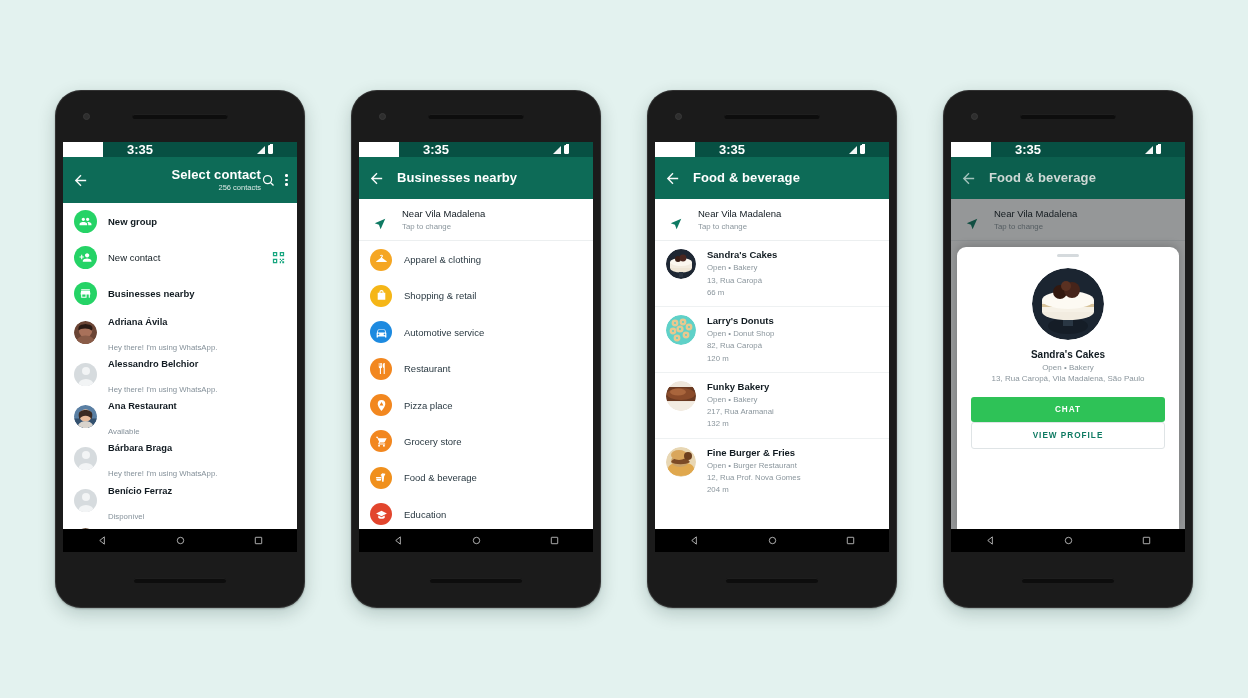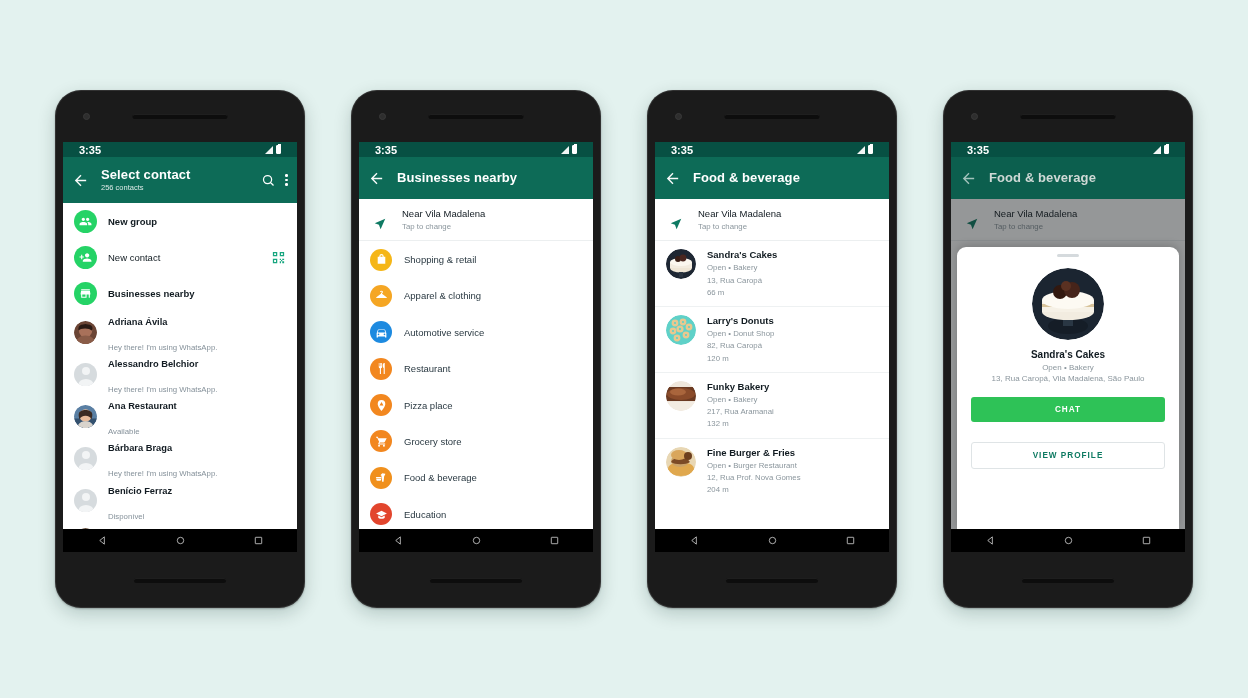--- a/index.html
+++ b/index.html
@@ -66,39 +66,40 @@
     flex-direction: column;
   }
 
   
   .statusbar {
     height: 15px;
     background: #075043;
     color: #fff;
     display: flex; align-items: center;
     justify-content: space-between;
-    padding: 0 16px;
-    font-size: 11px;
+    padding: 0 24px;
+    font-size: 13px;
     font-weight: bold;
     flex: 0 0 auto;
+    margin-left: 40px;
   }
   .status-icons { display:flex; align-items:center; gap:3px; }
   .sig { width: 0; height: 0; border-left: 8px solid transparent; border-bottom: 8px solid #fff; opacity:.95; }
   .bat { width: 5px; height: 9px; border:1px solid #fff; border-radius:1px; position:relative; background:#fff; }
   .bat::after { content:""; position:absolute; top:-2px; left:1px; width:3px; height:1.5px; background:#fff; }
 
   
   .appbar {
     background: #0d6b57;
     color: #fff;
     display: flex; align-items: center;
     padding: 0 9px;
     flex: 0 0 auto;
   }
-  .appbar.tall { height: 46px; }
+  .appbar.tall { height: 46px; text-align: right; }
   .appbar.short { height: 42px; }
   .appbar.dim { background:#0c5f4e; }
   .back-arrow {
     width: 17px; height: 17px; flex: 0 0 auto;
     margin-right: 12px; opacity:.97;
   }
   .appbar-titles { flex: 1 1 auto; min-width: 0; }
   .appbar-title { font-size: 13px; font-weight: bold; letter-spacing:.1px; line-height: 1.15; }
   .appbar-sub { font-size: 7.5px; opacity: .85; margin-top: 1px; }
   .appbar.dim .appbar-title { color: #cfd9d6; font-weight: bold; }
@@ -180,21 +181,21 @@
   .sheet-desc { font-size:8.2px; color:#3b4a54; line-height:1.55; text-align:left; align-self:stretch; margin-top:11px; }
   .btn-chat {
     align-self:stretch; margin-top:14px;
     background:#2ec257; color:#fff;
     font-size:8.2px; font-weight:bold; letter-spacing:1px;
     padding: 8px 0; border-radius:3px; border:0;
     font-family:"Liberation Sans", sans-serif;
     cursor:pointer;
   }
   .btn-prof {
-    align-self:stretch; margin-top:20px;
+    align-self:stretch; margin-top:0;
     background:#fff; color:#0e7a62;
     font-size:8.2px; font-weight:bold; letter-spacing:1px;
     padding: 8px 12px; border-radius:3px;
     border:1px solid #dfe4e6;
     font-family:"Liberation Sans", sans-serif;
     cursor:pointer;
   }
 
   
   .navbar {
@@ -426,35 +427,35 @@
                 <path fill="#0f7a63" d="M21 3L3 10.5l7.2 2.8L13 21z"></path>
               </svg>
           </span>
           <span>
             <span class="loc-t" style="display:block">Near Vila Madalena</span>
             <span class="loc-s" style="display:block">Tap to change</span>
           </span>
         </div>
 
         <div class="cat-row">
+          <span class="cat-ico" style="background:#f5a623">
+              <svg viewBox="0 0 24 24">
+                <path d="M12 3a2.6 2.6 0 0 0-2.6 2.6h1.8c0-.5.4-.9.8-.9s.9.4.9.9c0 .4-.2.6-.6.8L11 7.6v1.2L2.5 15c-.7.5-.3 1.6.6 1.6h17.8c.9 0 1.3-1.1.6-1.6L13 8.8V8.1c1-.4 1.6-1.2 1.6-2.5A2.6 2.6 0 0 0 12 3z"></path>
+              </svg>
+            </span>
+          <span class="cat-label">Apparel &amp; clothing</span>
+        </div>
+
+        <div class="cat-row">
           <span class="cat-ico" style="background:#f5b617">
               <svg viewBox="0 0 24 24">
                 <path d="M16 7V6a4 4 0 0 0-8 0v1H5v13h14V7h-3zm-6-1a2 2 0 1 1 4 0v1h-4V6z"></path>
               </svg>
             </span>
           <span class="cat-label">Shopping &amp; retail</span>
-        </div>
-
-        <div class="cat-row">
-          <span class="cat-ico" style="background:#f5a623">
-              <svg viewBox="0 0 24 24">
-                <path d="M12 3a2.6 2.6 0 0 0-2.6 2.6h1.8c0-.5.4-.9.8-.9s.9.4.9.9c0 .4-.2.6-.6.8L11 7.6v1.2L2.5 15c-.7.5-.3 1.6.6 1.6h17.8c.9 0 1.3-1.1.6-1.6L13 8.8V8.1c1-.4 1.6-1.2 1.6-2.5A2.6 2.6 0 0 0 12 3z"></path>
-              </svg>
-            </span>
-          <span class="cat-label">Apparel &amp; clothing</span>
         </div>
 
         <div class="cat-row">
           <span class="cat-ico" style="background:#1d8ae0">
               <svg viewBox="0 0 24 24">
                 <path d="M18.9 7.5A1.5 1.5 0 0 0 17.5 6.5h-11A1.5 1.5 0 0 0 5.1 7.5L3 13.5V21h2.5v-1.5h13V21H21v-7.5l-2.1-6zM6.5 17A1.5 1.5 0 1 1 8 15.5 1.5 1.5 0 0 1 6.5 17zm11 0a1.5 1.5 0 1 1 1.5-1.5 1.5 1.5 0 0 1-1.5 1.5zM5 12l1.5-4.5h11L19 12z"></path>
               </svg>
             </span>
           <span class="cat-label">Automotive service</span>
         </div>

